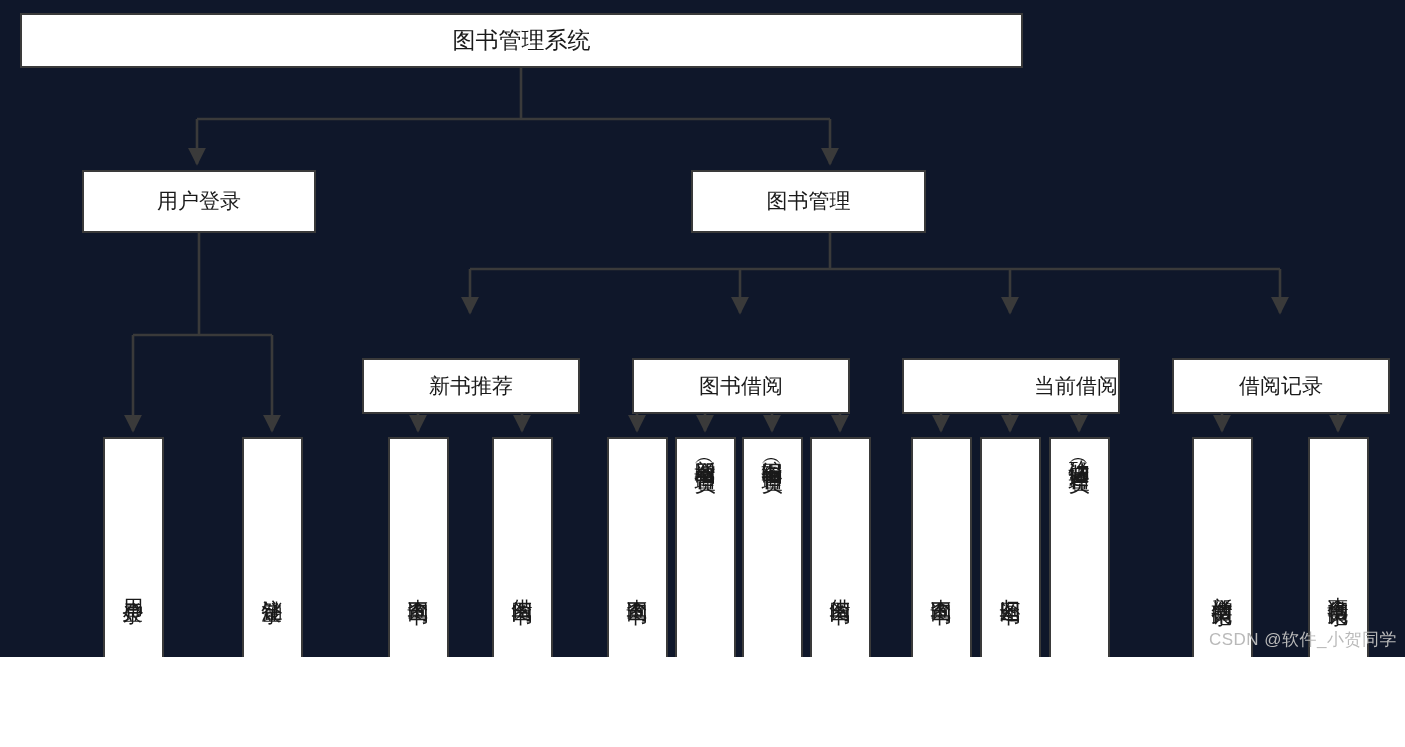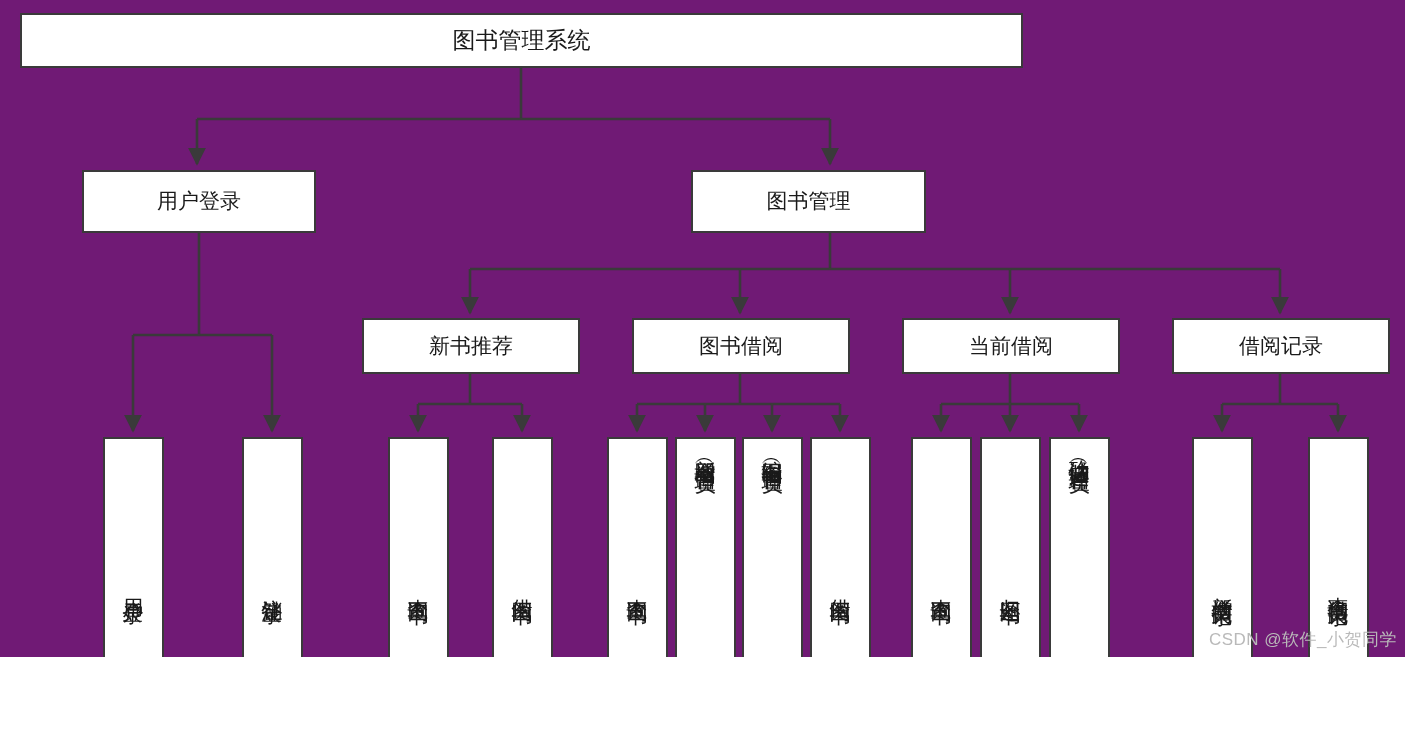--- a/index.html
+++ b/index.html
@@ -8,21 +8,21 @@
     padding: 0;
     background: #ffffff;
   }
   body {
     font-family: "Liberation Sans", "DejaVu Sans", sans-serif;
   }
   #diagram-root {
     position: relative;
     width: 1405px;
     height: 657px;
-    background: #701a75;
+    background: #0f172a;
     overflow: hidden;
   }
   #diagram-svg {
     position: absolute;
     left: 0;
     top: 0;
     width: 1405px;
     height: 747px;
   }
   .node {
@@ -38,20 +38,21 @@
     line-height: 1.15;
   }
   .node-root {
     font-size: 23px;
   }
   .node-l2 {
     font-size: 21px;
   }
   .node-l3 {
     font-size: 21px;
+    margin-top: 40px;
   }
   .node-leaf {
     font-size: 21px;
     align-items: flex-start;
     justify-content: center;
     padding-top: 4px;
   }
   .vtext {
     writing-mode: vertical-rl;
     text-orientation: upright;
@@ -139,21 +140,21 @@
   <div class="node node-l2" style="left:691px; top:170px; width:235px; height:63px;">
     <span>图书管理</span>
   </div>
 
   <div class="node node-l3" style="left:362px; top:318px; width:218px; height:56px;">
     <span>新书推荐</span>
   </div>
   <div class="node node-l3" style="left:632px; top:318px; width:218px; height:56px;">
     <span>图书借阅</span>
   </div>
-  <div class="node node-l3" style="left:902px; top:318px; width:218px; height:56px;">
+  <div class="node node-l3" style="left:902px; top:318px; width:218px; height:56px;justify-content:flex-end;">
     <span>当前借阅</span>
   </div>
   <div class="node node-l3" style="left:1172px; top:318px; width:218px; height:56px;justify-content:center;">
     <span>借阅记录</span>
   </div>
 
   <div class="node node-leaf leaf-mid" style="left:103px; top:437px; width:61px; height:298px;">
     <span class="vtext">用户登录</span>
   </div>
   <div class="node node-leaf leaf-mid" style="left:242px; top:437px; width:61px; height:298px;">

